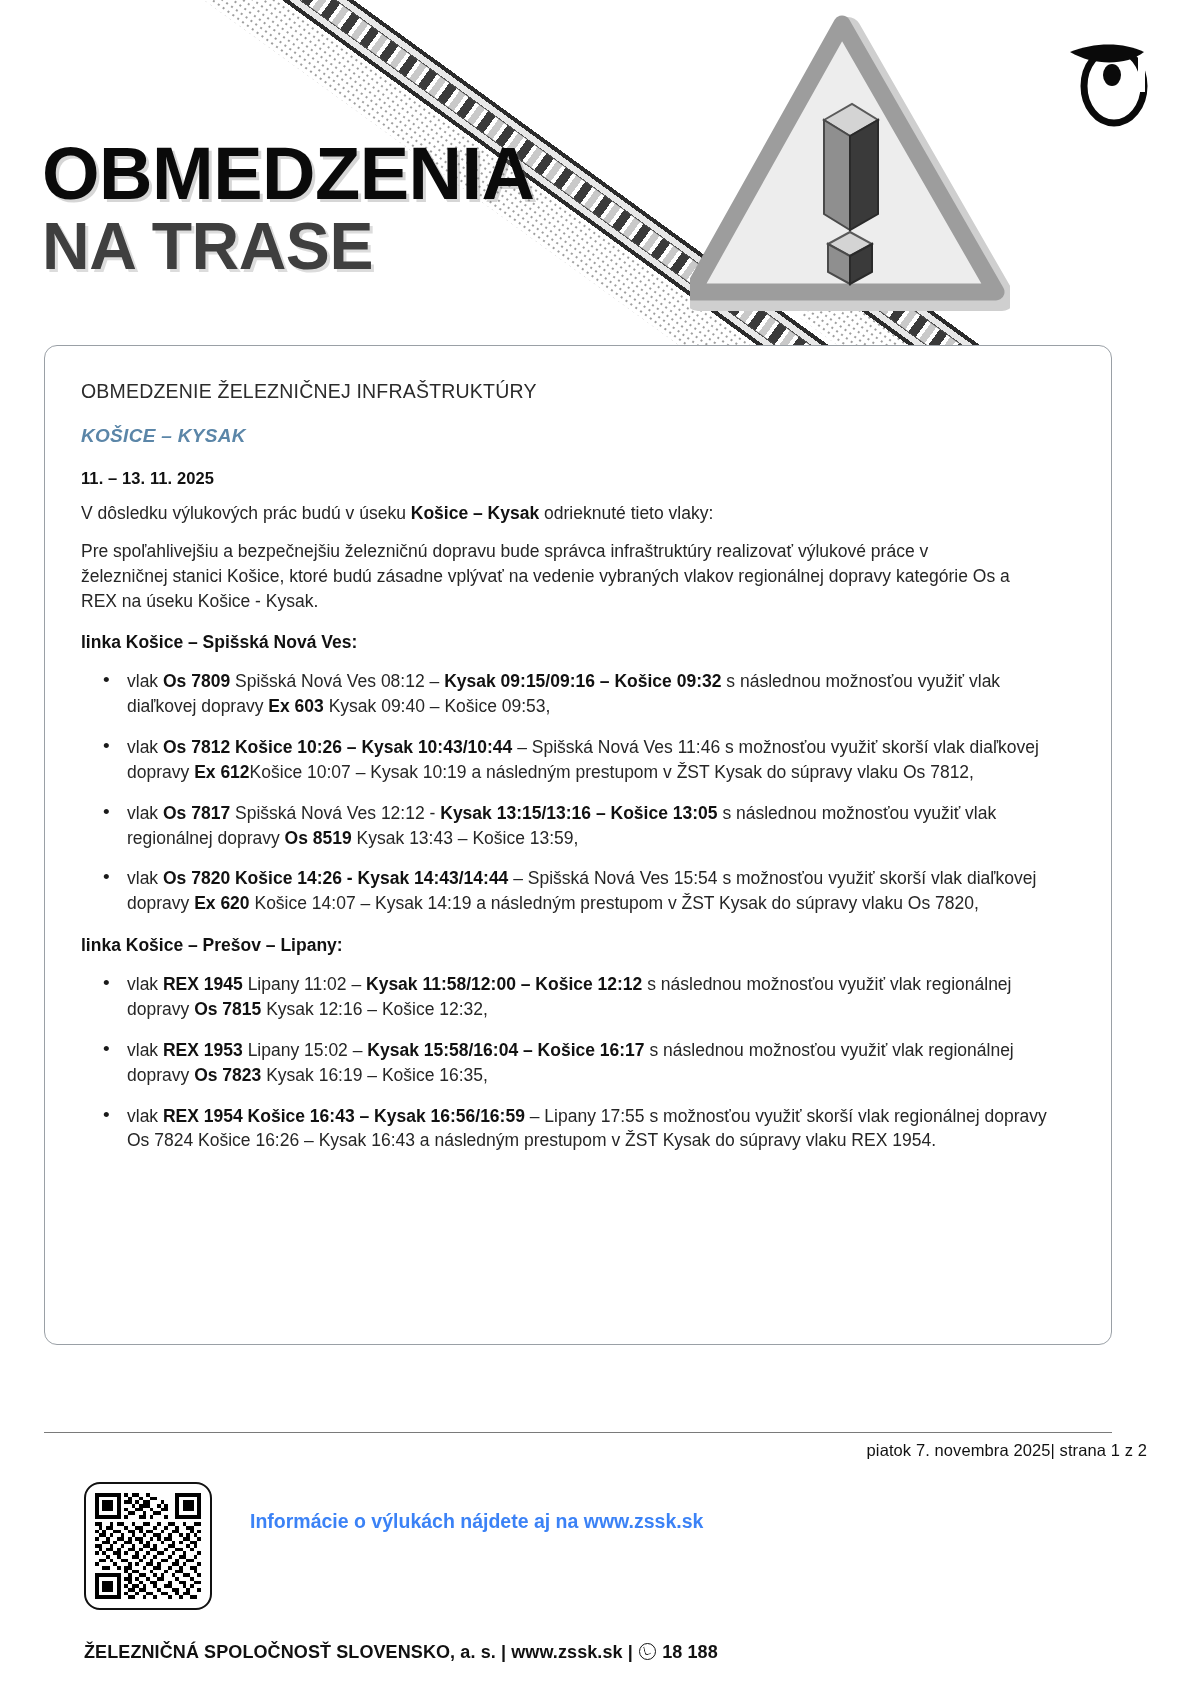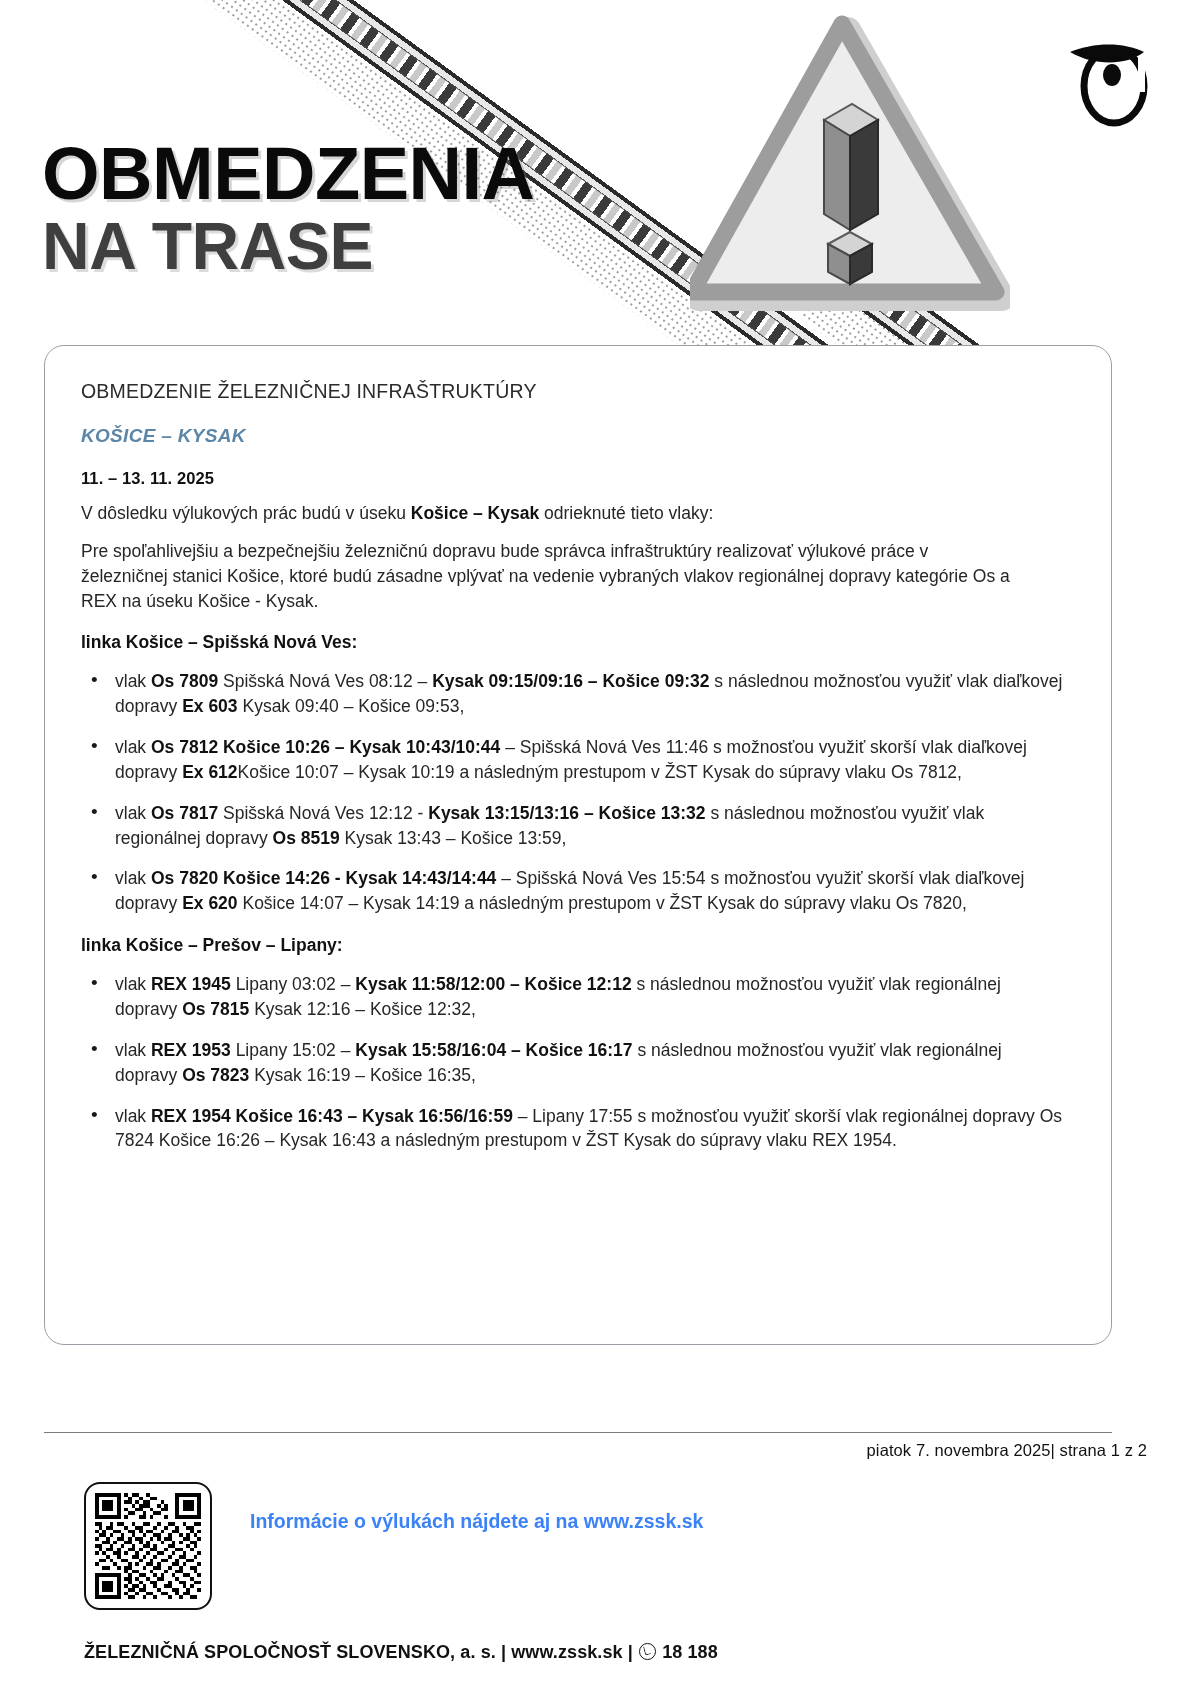--- a/index.html
+++ b/index.html
@@ -108,21 +108,21 @@
     margin-top: 8px;
     text-shadow: 3px 3px 0 rgba(140,140,140,.30);
   }
 
   
   .card {
     position: absolute;
     left: 44px; top: 345px;
     width: 1068px; height: 1000px;
     border: 1.5px solid #9aa0a6;
-    border-radius: 20px;
+    border-radius: 13px;
     background: rgba(255,255,255,0.88);
     box-sizing: border-box;
     padding: 30px 46px 20px 34px;
   }
 
   .infra-title {
     font-size: 19.5px;
     letter-spacing: .2px;
     color: #2b2b2b;
     margin: 4px 0 0 2px;
@@ -151,21 +151,21 @@
     max-width: 930px;
   }
   .section-head {
     font-size: 17.5px;
     font-weight: bold;
     color: #111;
     margin: 19px 0 0 2px;
   }
   ul.trains {
     list-style: none;
-    margin: 0;
+    margin: 12px;
     padding: 0;
   }
   ul.trains li {
     position: relative;
     font-size: 17.5px;
     line-height: 1.42;
     color: #262626;
     margin: 16px 0 0 0;
     padding-left: 36px;
     max-width: 948px;
@@ -318,31 +318,31 @@
 
     <div class="section-head">linka Košice – Spišská Nová Ves:</div>
     <ul class="trains">
       <li>
         <span>vlak </span><b>Os 7809</b><span> Spišská Nová Ves 08:12 – </span><b>Kysak 09:15/09:16 – Košice 09:32</b><span> s následnou možnosťou využiť vlak diaľkovej dopravy </span><b>Ex 603</b><span> Kysak 09:40 – Košice 09:53,</span>
       </li>
       <li>
         <span>vlak </span><b>Os 7812 Košice 10:26 – Kysak 10:43/10:44</b><span> – Spišská Nová Ves 11:46 s možnosťou využiť skorší vlak diaľkovej dopravy </span><b>Ex 612</b><span>Košice 10:07 – Kysak 10:19 a následným prestupom v ŽST Kysak do súpravy vlaku Os 7812,</span>
       </li>
       <li>
-        <span>vlak </span><b>Os 7817</b><span> Spišská Nová Ves 12:12 - </span><b>Kysak 13:15/13:16 – Košice 13:32</b><span> s následnou možnosťou využiť vlak regionálnej dopravy </span><b>Os 8519</b><span> Kysak 13:43 – Košice 13:59,</span>
+        <span>vlak </span><b>Os 7817</b><span> Spišská Nová Ves 12:12 - </span><b>Kysak 13:15/13:16 – Košice 13:05</b><span> s následnou možnosťou využiť vlak regionálnej dopravy </span><b>Os 8519</b><span> Kysak 13:43 – Košice 13:59,</span>
       </li>
       <li>
         <span>vlak </span><b>Os 7820 Košice 14:26 - Kysak 14:43/14:44</b><span> – Spišská Nová Ves 15:54 s možnosťou využiť skorší vlak diaľkovej dopravy </span><b>Ex 620</b><span> Košice 14:07 – Kysak 14:19 a následným prestupom v ŽST Kysak do súpravy vlaku Os 7820,</span>
       </li>
     </ul>
 
     <div class="section-head">linka Košice – Prešov – Lipany:</div>
     <ul class="trains">
       <li>
-        <span>vlak </span><b>REX 1945</b><span> Lipany 03:02 – </span><b>Kysak 11:58/12:00 – Košice 12:12</b><span> s následnou možnosťou využiť vlak regionálnej dopravy </span><b>Os 7815</b><span> Kysak 12:16 – Košice 12:32,</span>
+        <span>vlak </span><b>REX 1945</b><span> Lipany 11:02 – </span><b>Kysak 11:58/12:00 – Košice 12:12</b><span> s následnou možnosťou využiť vlak regionálnej dopravy </span><b>Os 7815</b><span> Kysak 12:16 – Košice 12:32,</span>
       </li>
       <li>
         <span>vlak </span><b>REX 1953</b><span> Lipany 15:02 – </span><b>Kysak 15:58/16:04 – Košice 16:17</b><span> s následnou možnosťou využiť vlak regionálnej dopravy </span><b>Os 7823</b><span> Kysak 16:19 – Košice 16:35,</span>
       </li>
       <li>
         <span>vlak </span><b>REX 1954 Košice 16:43 – Kysak 16:56/16:59</b><span> – Lipany 17:55 s možnosťou využiť skorší vlak regionálnej dopravy Os 7824 Košice 16:26 – Kysak 16:43 a následným prestupom v ŽST Kysak do súpravy vlaku REX 1954.</span>
       </li>
     </ul>
   </div>
 

